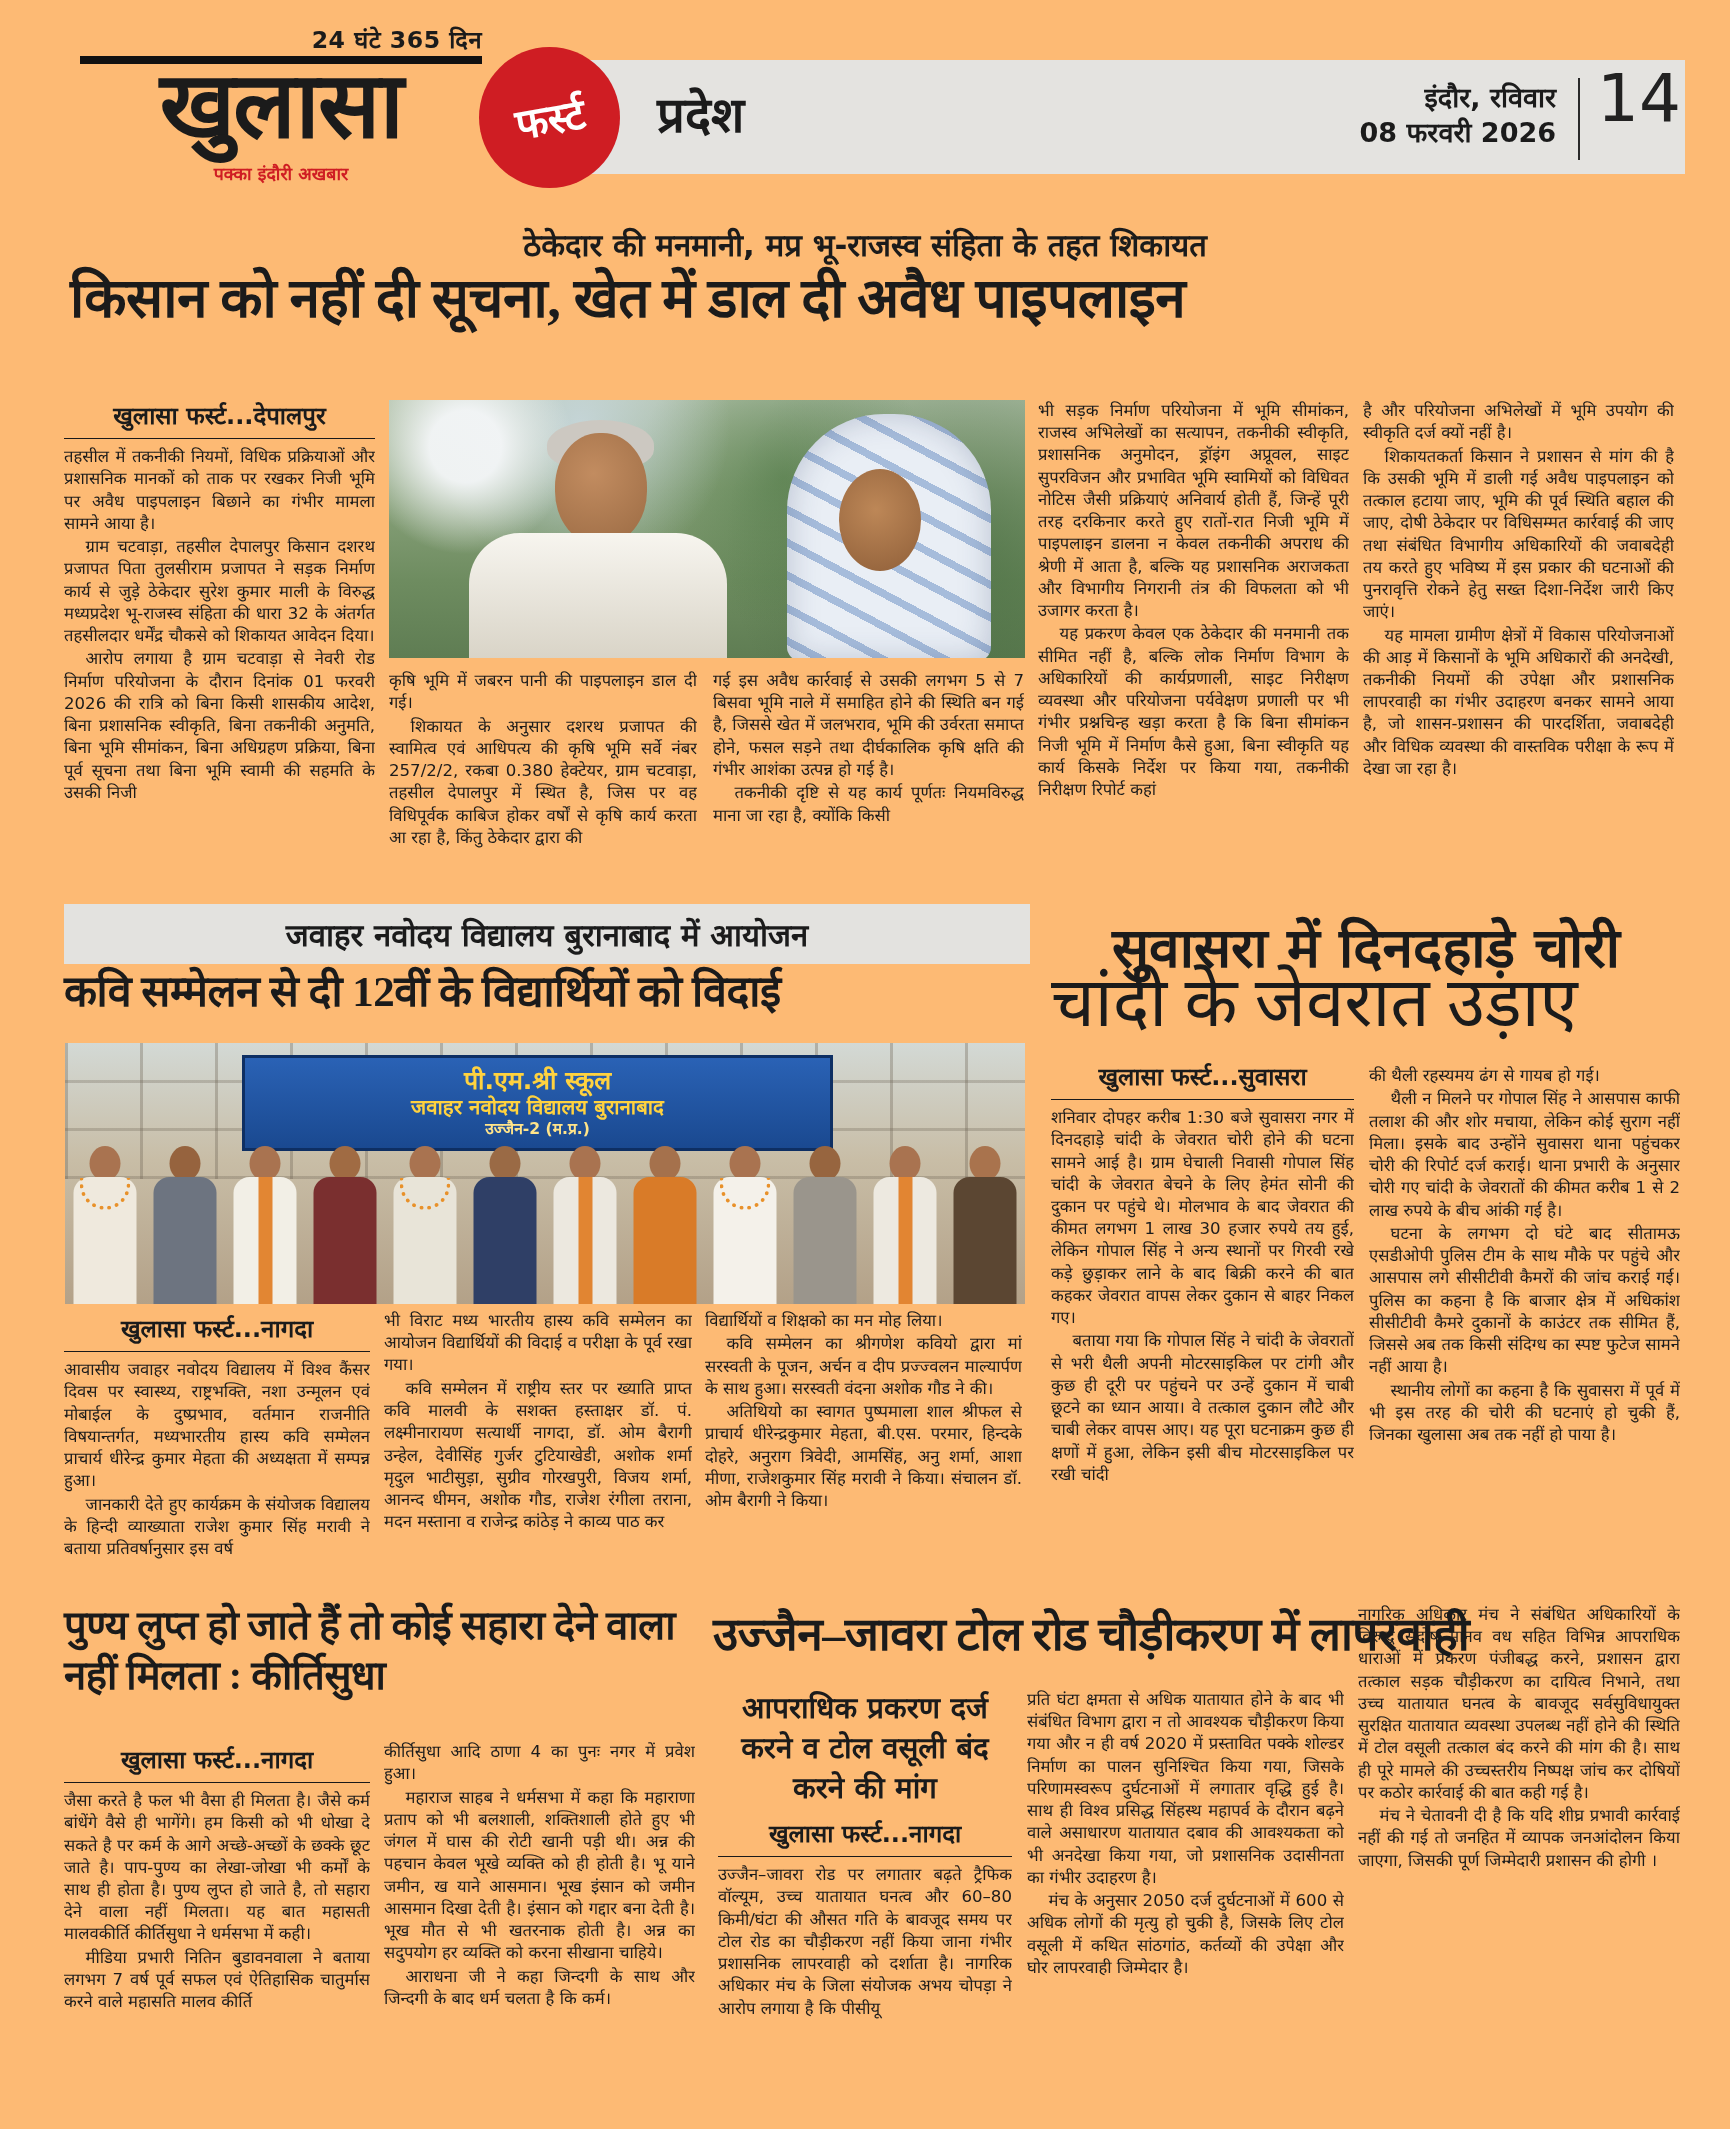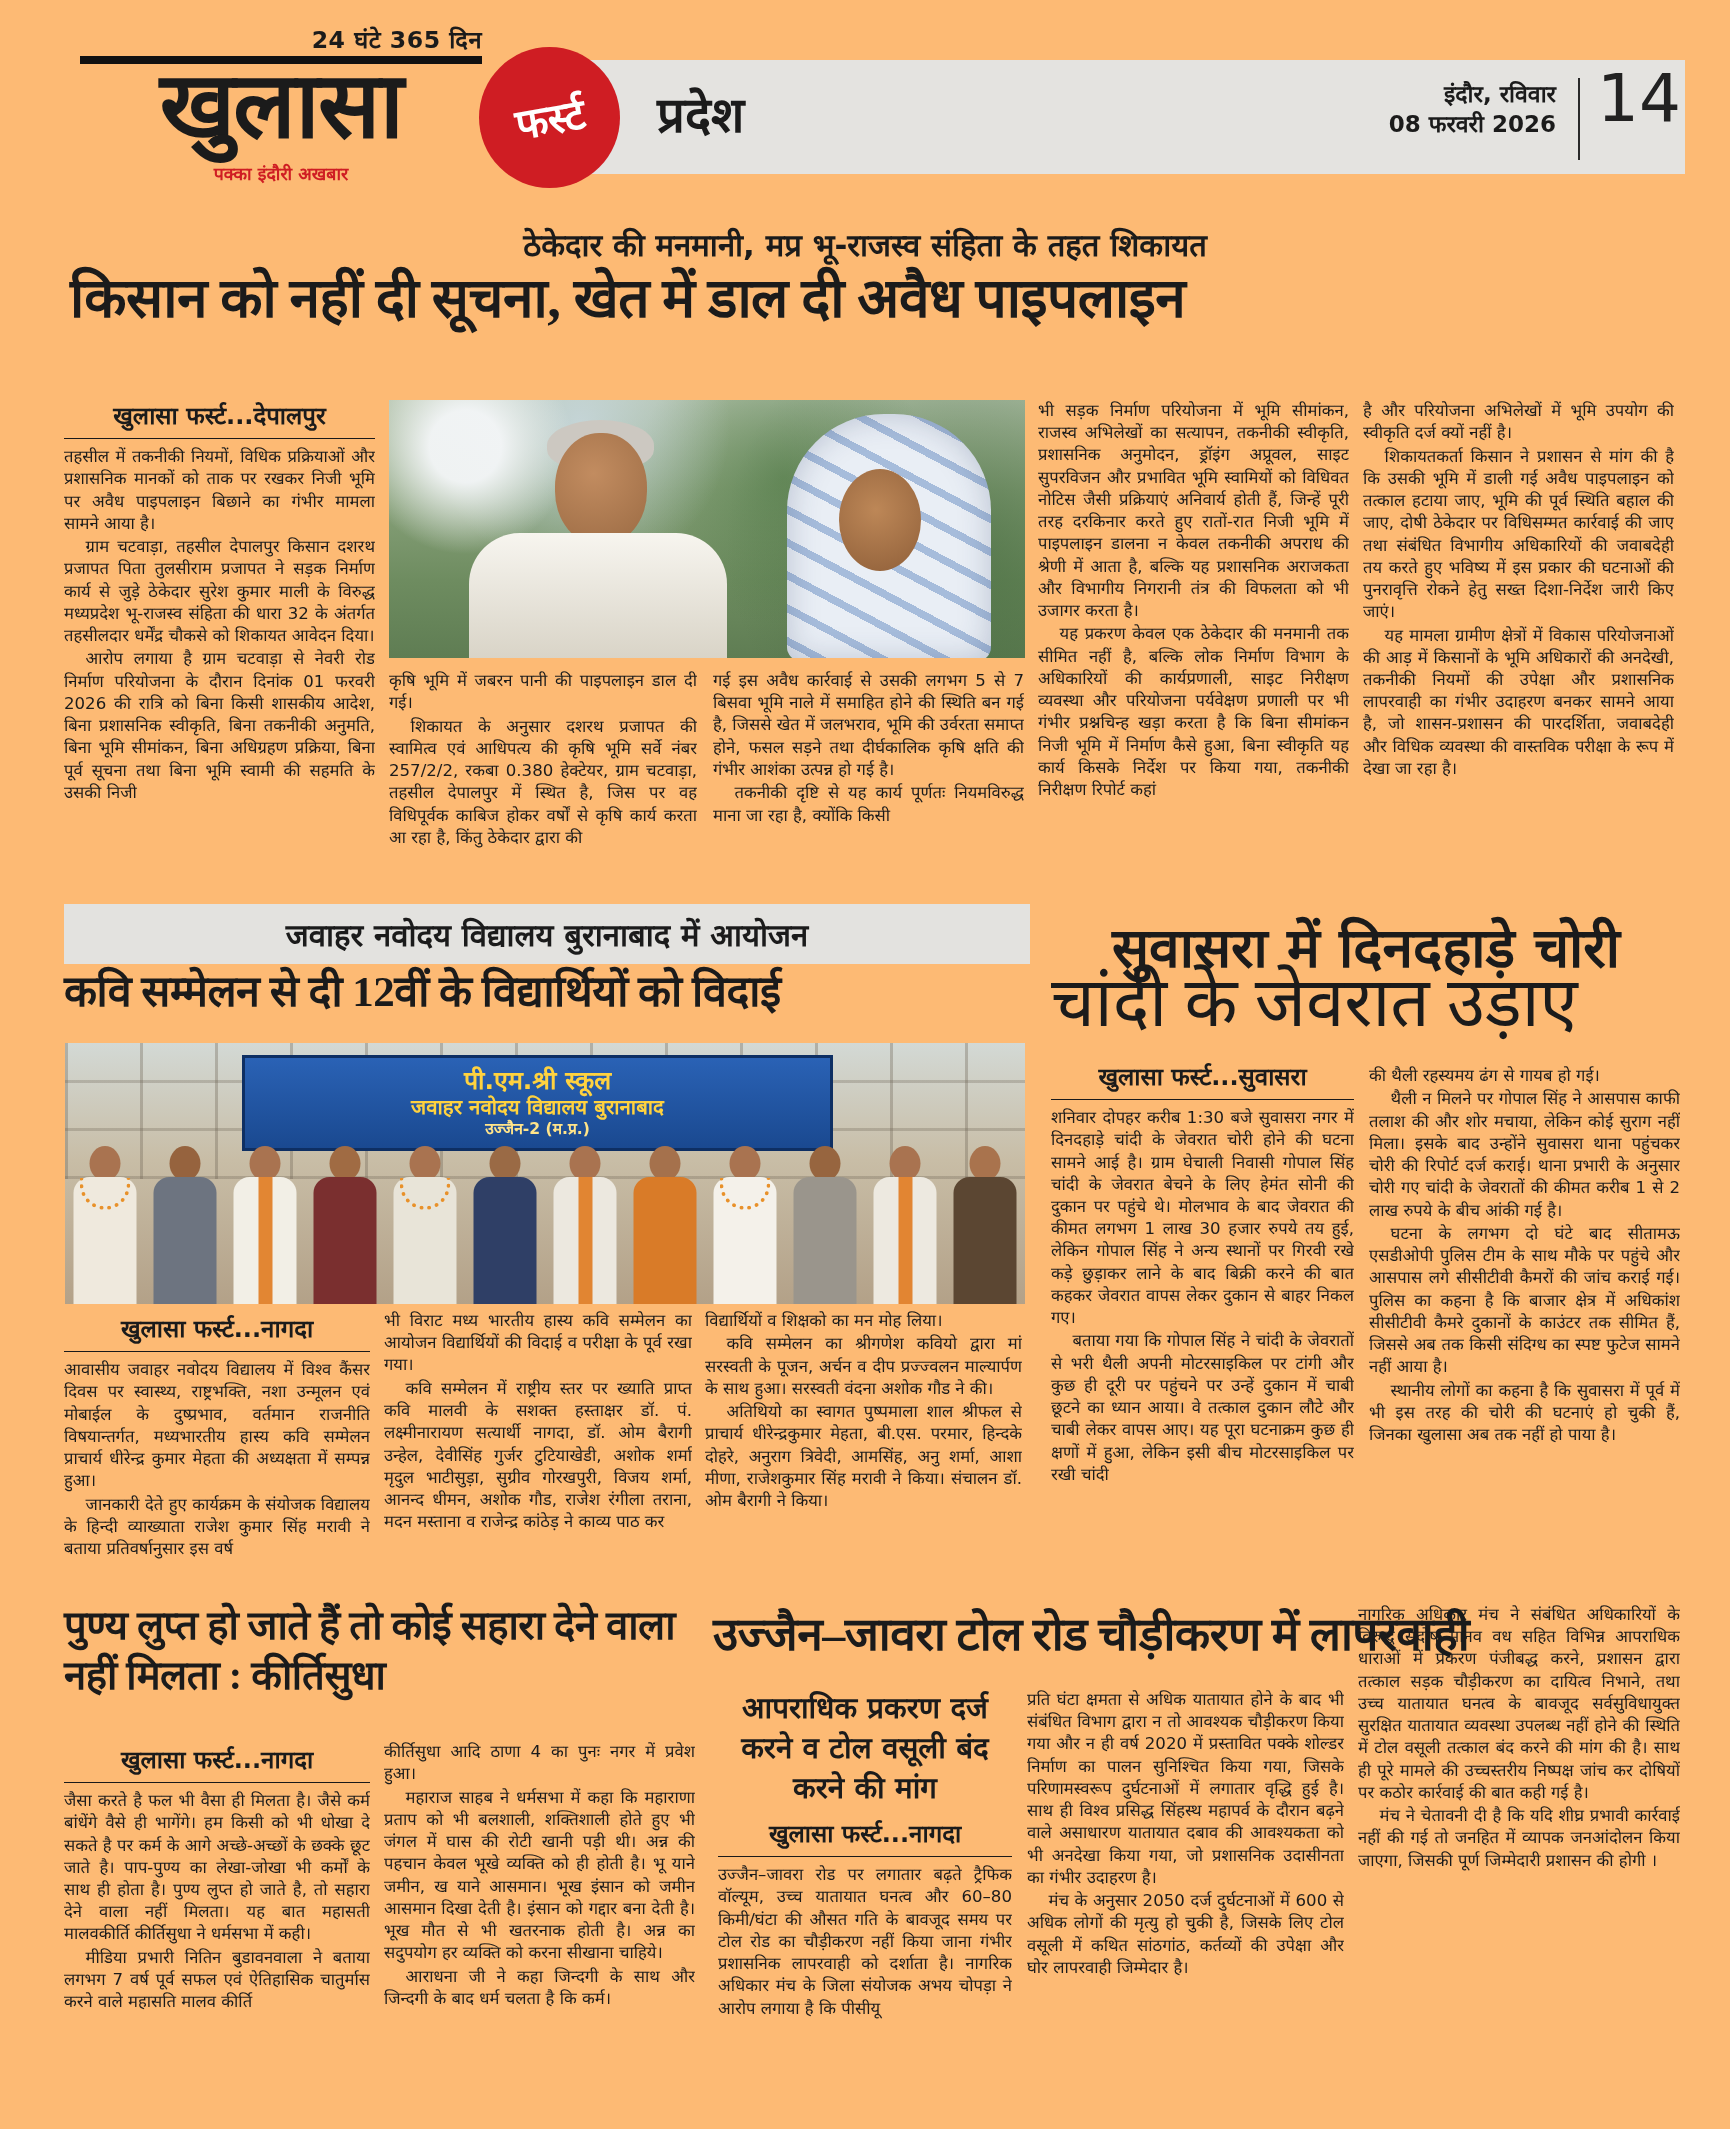--- a/index.html
+++ b/index.html
@@ -8,21 +8,21 @@
 
   
   .m-tagline{position:absolute;left:80px;top:22.5px;width:402px;text-align:right;font-size:23.6px;font-weight:800;letter-spacing:0.5px;}
   .m-bar{position:absolute;left:80px;top:56px;width:402px;height:7.5px;background:#111;}
   .m-logo{position:absolute;left:80px;top:58px;width:402px;text-align:center;font-size:92px;line-height:1.05;font-weight:900;letter-spacing:-1.6px;}
   .m-sub{position:absolute;left:80px;top:161px;width:402px;text-align:center;font-size:17.7px;font-weight:800;color:#cf1d23;}
   .m-band{position:absolute;left:568px;top:60px;width:1117px;height:114px;background:#e4e3e0;}
   .m-circle{position:absolute;left:479px;top:47px;width:141px;height:141px;border-radius:50%;background:#cf1d23;display:flex;align-items:center;justify-content:center;z-index:3;}
   .m-circle span{color:#fff;font-size:42px;font-weight:900;transform:rotate(-10deg);}
   .m-section{position:absolute;left:657px;top:80px;font-size:49px;font-weight:900;z-index:2;}
-  .m-date{position:absolute;left:1277px;top:80px;width:279px;text-align:right;font-size:23px;font-weight:800;line-height:1.3;z-index:2;}
+  .m-date{position:absolute;left:1277px;top:80px;width:279px;text-align:right;font-size:27px;font-weight:800;line-height:1.3;z-index:2;}
   .m-vrule{position:absolute;left:1578px;top:78px;width:2.1px;height:82px;background:#2a2a2a;z-index:2;}
   .m-page{position:absolute;left:1596px;top:60px;width:86px;text-align:center;font-size:66px;font-weight:400;color:#222;z-index:2;}
 
   
   .kicker{position:absolute;text-align:center;font-weight:800;}
   .headline{position:absolute;text-align:left;font-weight:900;line-height:1.12;letter-spacing:-0.5px;font-family:Liberation Serif, serif;}
   .col{position:absolute;overflow:hidden;font-size:16.6px;line-height:1.34;text-align:justify;}
   .col p{margin:0 0 1.1px 0;}
   .col p.ind{text-indent:1.3em;}
   .byline{font-size:24px;font-weight:800;text-align:center;padding-bottom:5.4px;margin-bottom:7.5px;border-bottom:1.6px solid #1a1a1a;}

